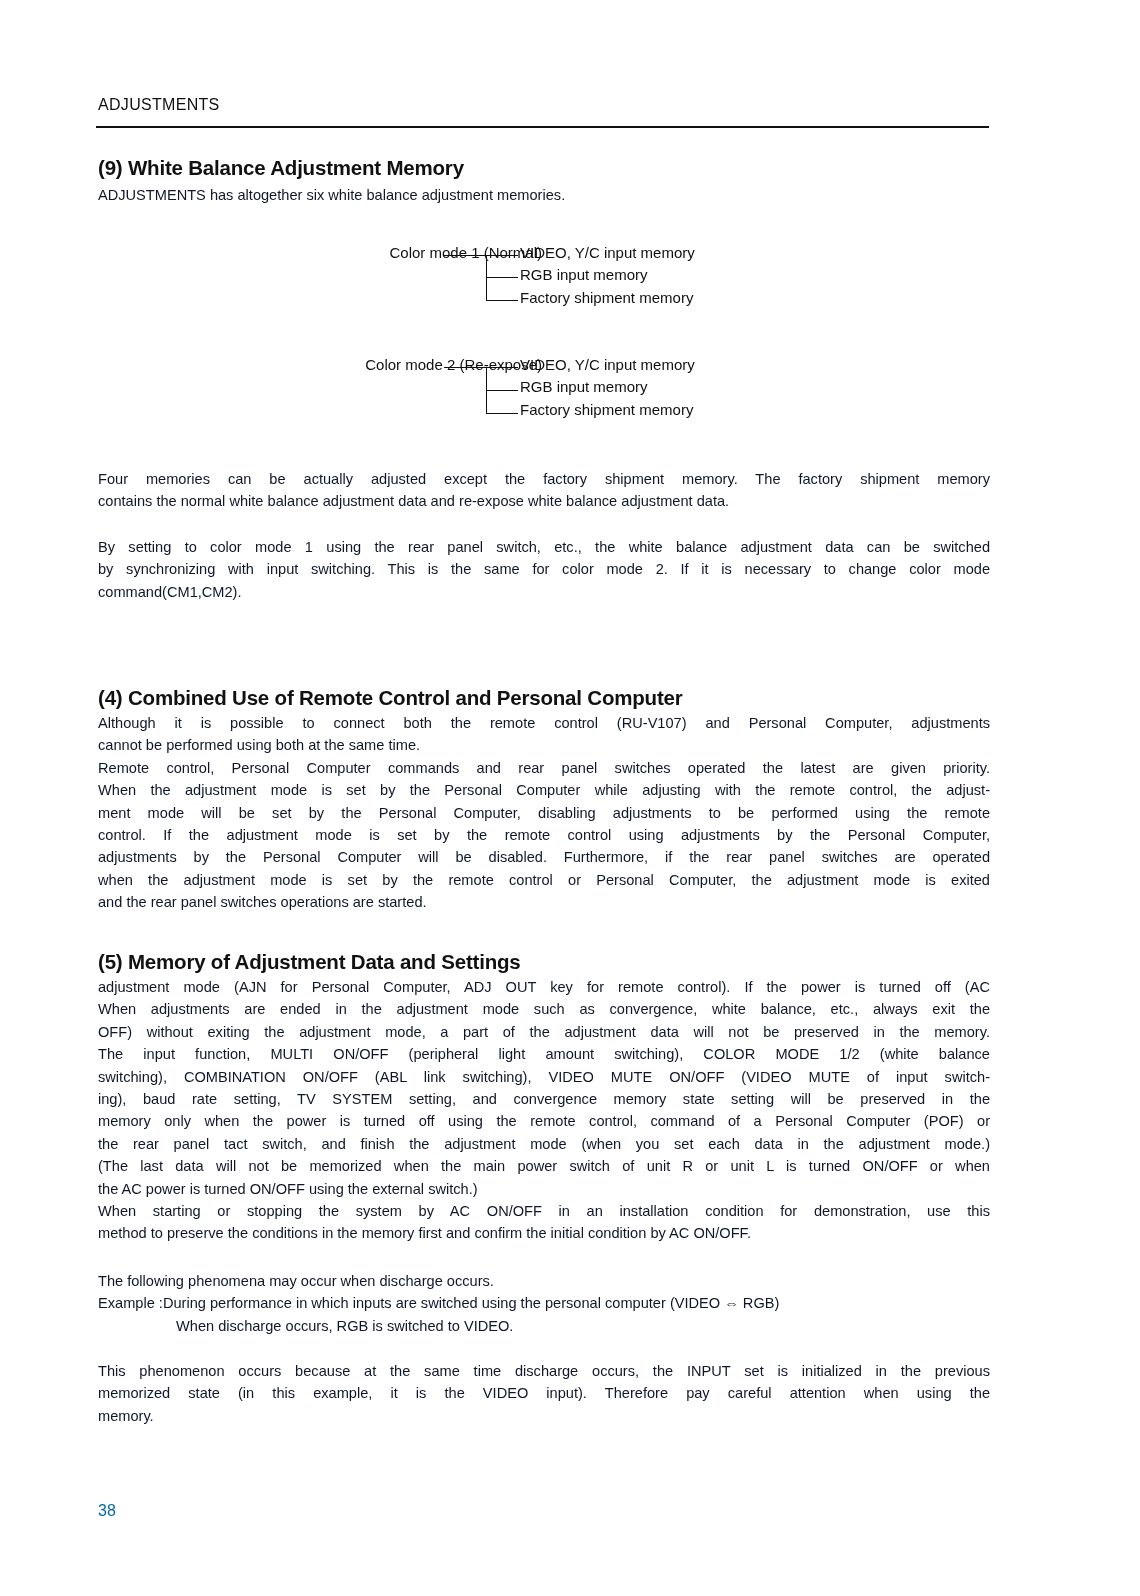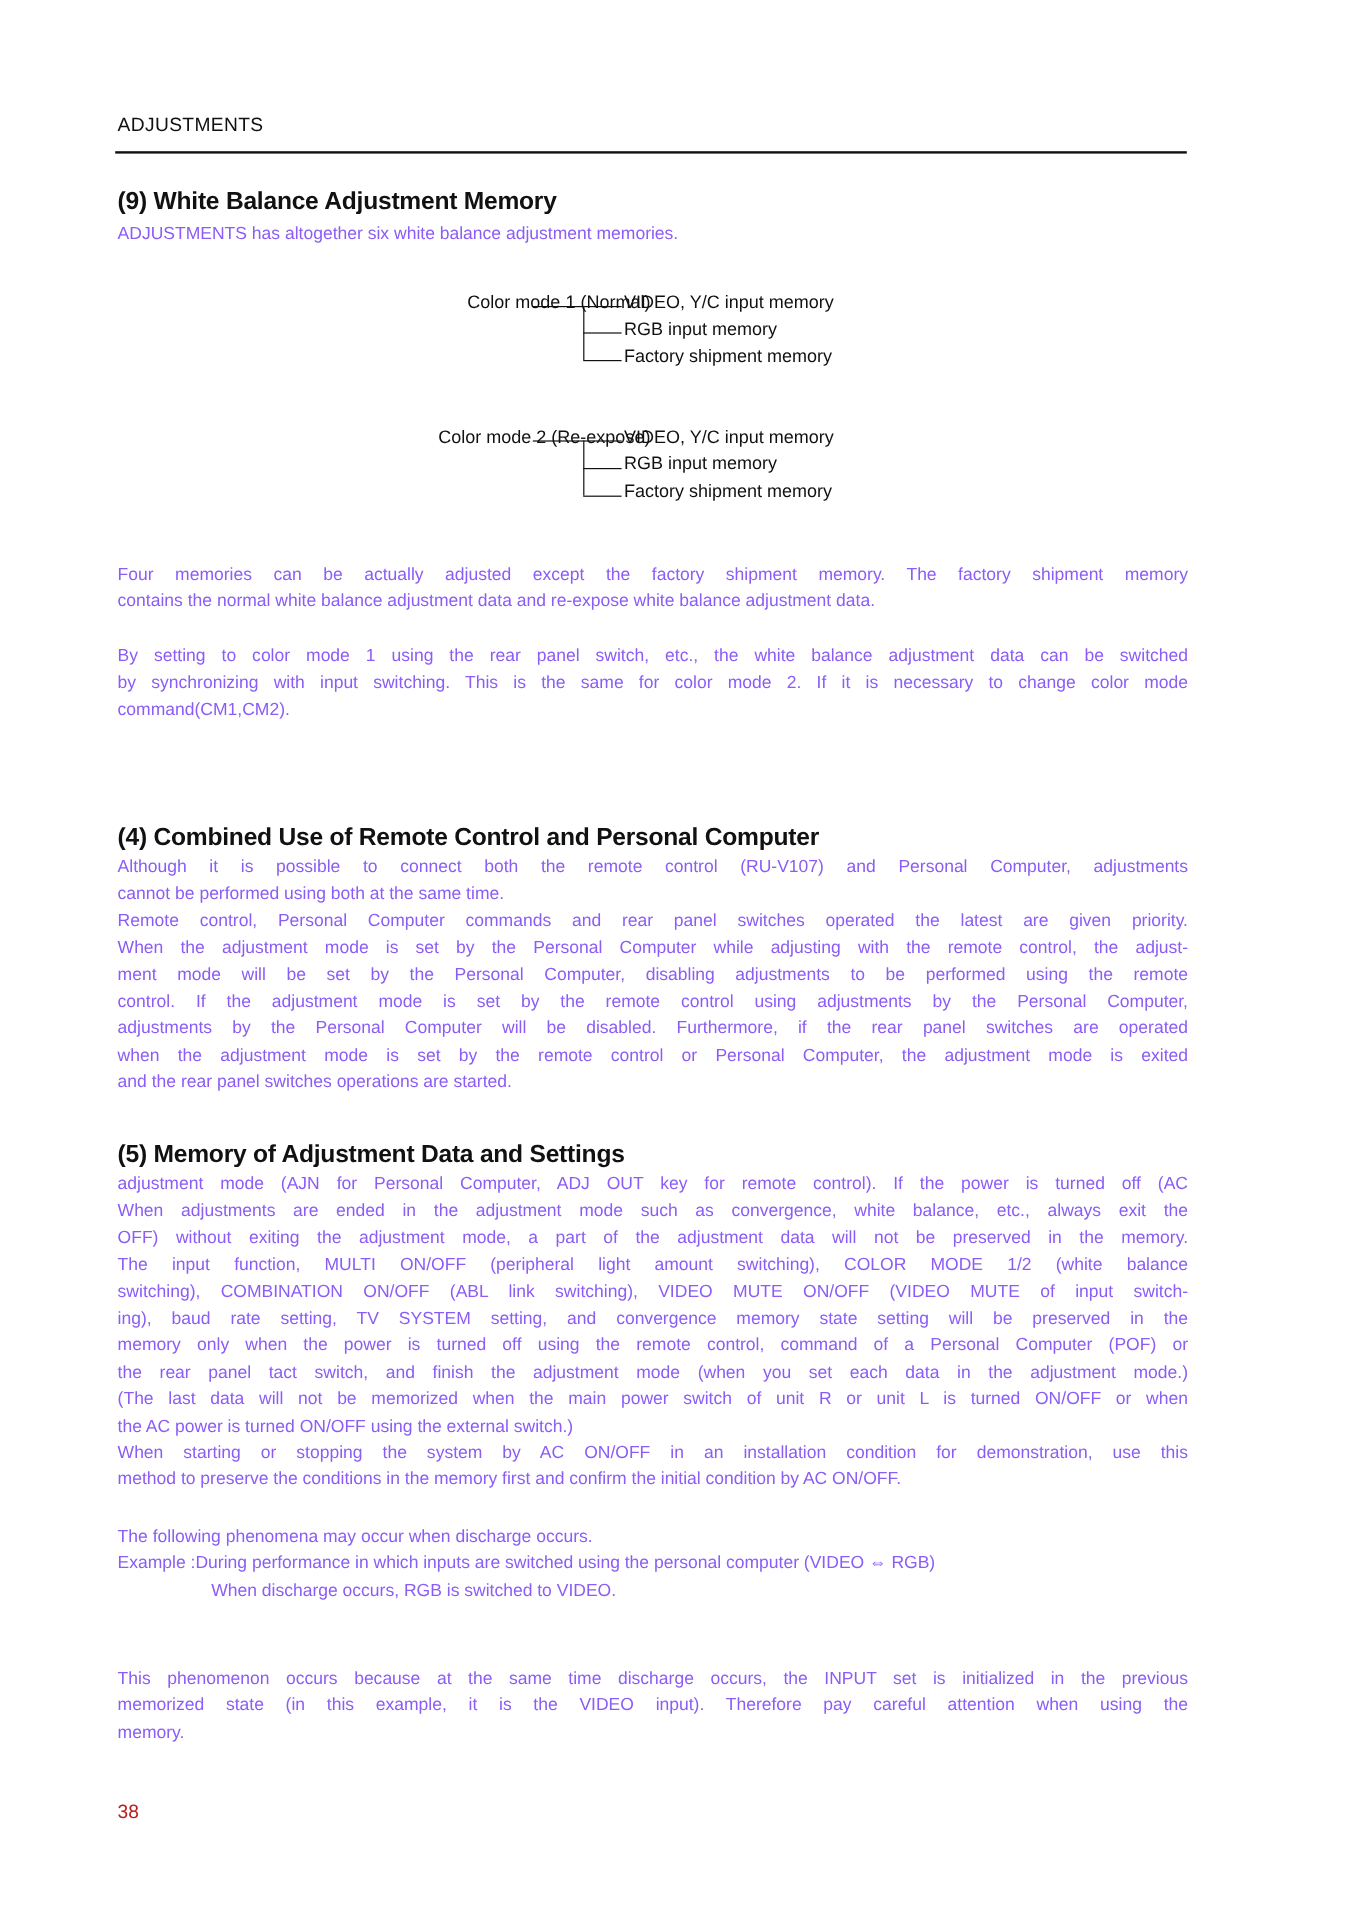--- a/index.html
+++ b/index.html
@@ -15,32 +15,32 @@
   .head-rule {
     position: absolute; top: 126px; left: -2px; width: 893px; height: 0;
     border-top: 2.5px solid #111;
   }
   h2 {
     margin: 0; font-size: 20.5px; font-weight: bold; letter-spacing: -0.2px;
     position: absolute; left: 0; white-space: nowrap; color: #111;
   }
   .para {
     position: absolute; left: 0; width: 892px;
-    font-size: 14.6px; line-height: 22.4px; text-align: justify; color: #8b5cf6;
+    font-size: 14.6px; line-height: 22.4px; text-align: justify; color: #0f172a;
   }
   .para .ln { display: block; text-align: justify; text-align-last: justify; white-space: nowrap; }
   .para .ln.last { text-align-last: left; }
   .diagram { position: absolute; left: 0; width: 892px; font-size: 15px; color: #111; }
   .diagram .mode {
     position: absolute; right: 448px; white-space: nowrap; text-align: center;
   }
   .diagram .item { position: absolute; left: 422px; white-space: nowrap; }
   .diagram .hl { position: absolute; border-top: 1.4px solid #111; height: 0; }
   .diagram .vl { position: absolute; border-left: 1.4px solid #111; width: 0; }
-  .page-number { position: absolute; top: 1502px; left: 0; font-size: 16px; color: #b91c1c; }
+  .page-number { position: absolute; top: 1502px; left: 0; font-size: 16px; color: #0369a1; }
   .indent { padding-left: 78px; }
 </style>
 </head>
 <body>
 
 <div class="page">
 
   <div class="running-head">ADJUSTMENTS</div>
   <div class="head-rule"></div>
 
@@ -109,20 +109,20 @@
     <span class="ln">When starting or stopping the system by AC ON/OFF in an installation condition for demonstration, use this</span>
     <span class="ln last">method to preserve the conditions in the memory first and confirm the initial condition by AC ON/OFF.</span>
   </div>
 
   <div class="para" style="top:1270px;">
     <span class="ln last">The following phenomena may occur when discharge occurs.</span>
     <span class="ln last">Example :During performance in which inputs are switched using the personal computer (VIDEO ⇔ RGB)</span>
     <span class="ln last indent">When discharge occurs, RGB is switched to VIDEO.</span>
   </div>
 
-  <div class="para" style="top:1360px;margin-top:28px;">
+  <div class="para" style="top:1360px;">
     <span class="ln">This phenomenon occurs because at the same time discharge occurs, the INPUT set is initialized in the previous</span>
     <span class="ln">memorized state (in this example, it is the VIDEO input). Therefore pay careful attention when using the</span>
     <span class="ln last">memory.</span>
   </div>
 
   <div class="page-number">38</div>
 </div>
 
 </body></html>

